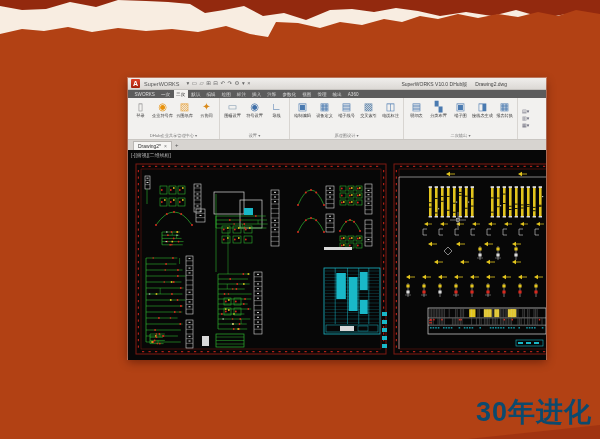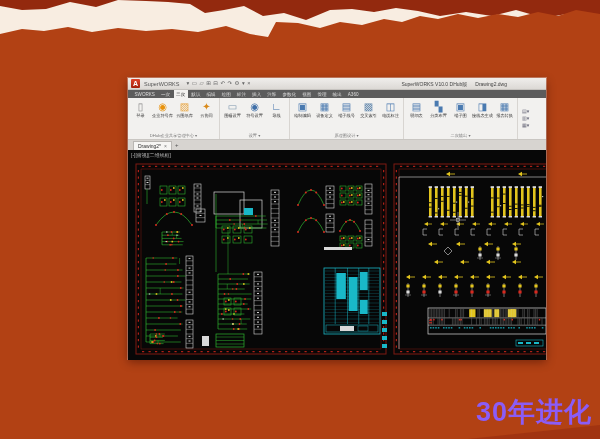--- a/index.html
+++ b/index.html
@@ -1178,13 +1178,13 @@
         <rect x="301" y="172.3" width="3" height="1" fill="#d8281e"></rect>
         <rect x="388" y="190" width="27" height="6" fill="none" stroke="#19b8c8" stroke-width="0.6"></rect>
         <rect x="390" y="192" width="5" height="2" fill="#19b8c8"></rect>
         <rect x="398" y="192" width="5" height="2" fill="#19b8c8"></rect>
         <rect x="406" y="192" width="5" height="2" fill="#19b8c8"></rect>
       </svg>
   </div>
 
 </div>
 
-<div class="caption" style="color: #8b5cf6;">30年进化</div>
+<div class="caption" style="color: #0c4a6e;">30年进化</div>
 
 </body></html>

